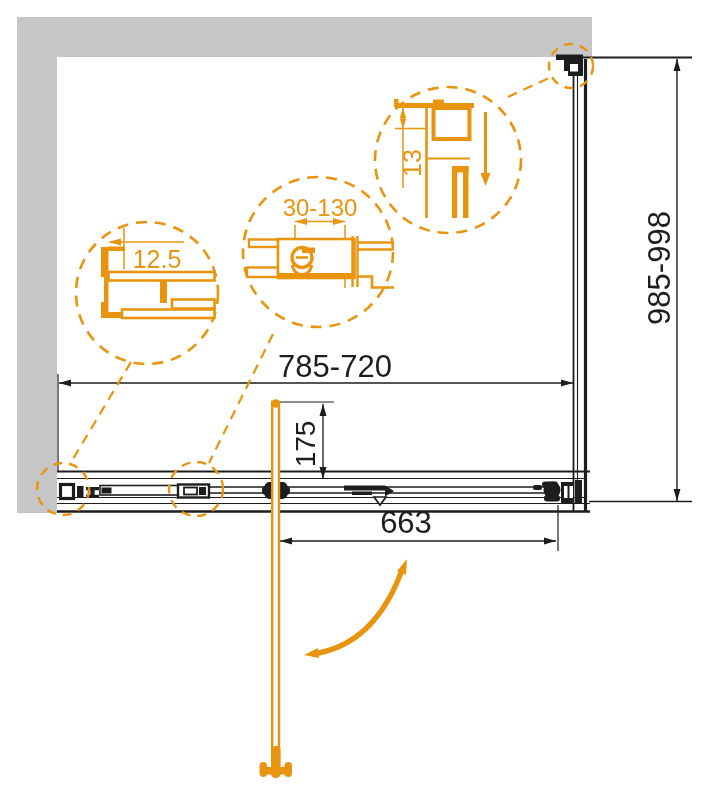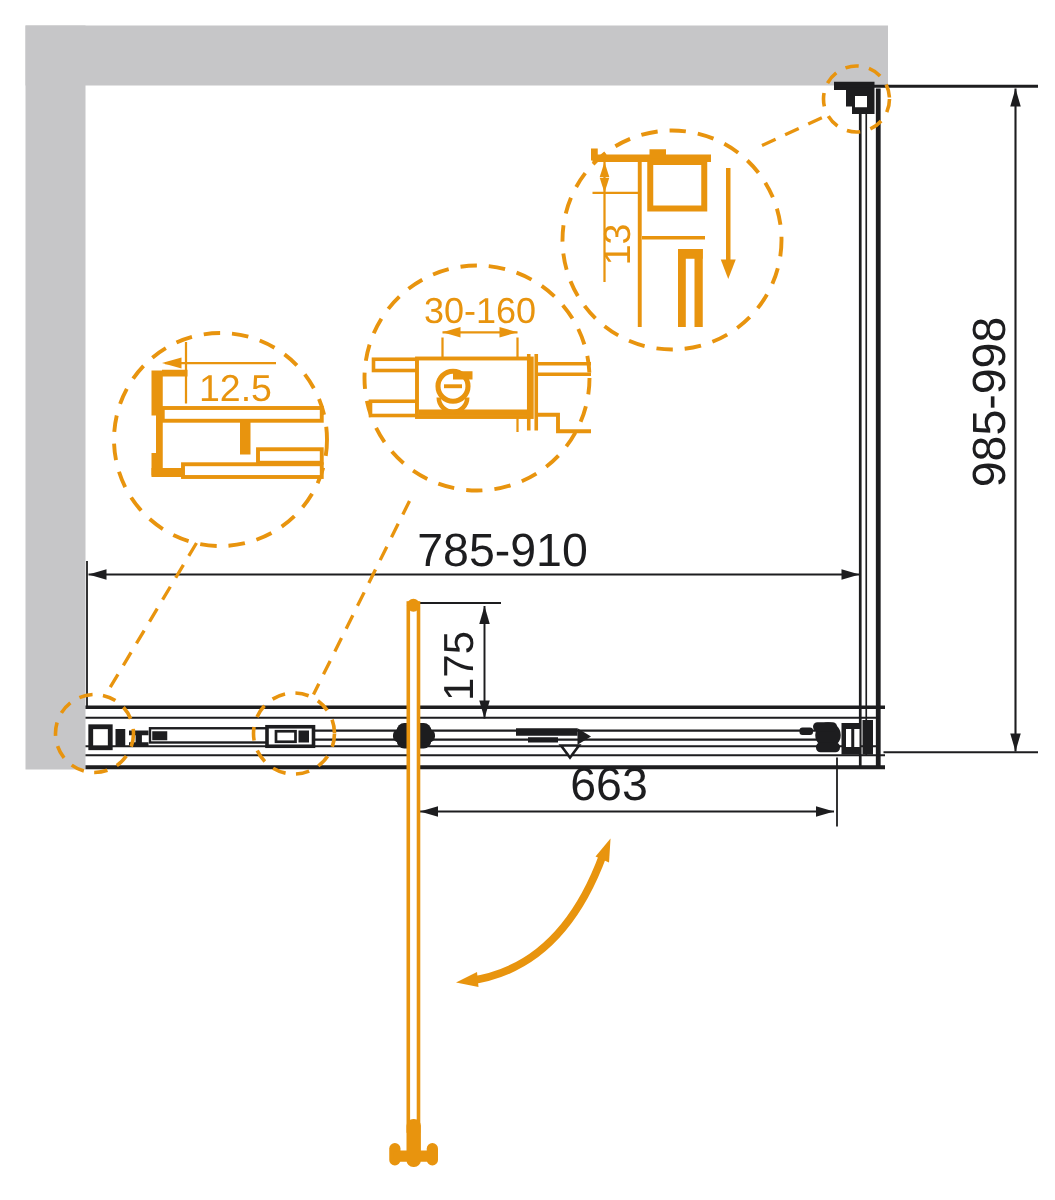--- a/index.html
+++ b/index.html
@@ -205,27 +205,27 @@
   </g>
 
   <g>
     <path d="M312,654 Q374,646 402,570" fill="none" stroke="#e8940e" stroke-width="5.2"></path>
     <polygon points="407,559 406,575 397,571" fill="#e8940e"></polygon>
     <polygon points="304,655 319,658 318,648" fill="#e8940e"></polygon>
   </g>
 
 </svg>
 
-<div class="lbl black" style="left:255px;top:350px;width:160px;height:32px;">785-910</div>
+<div class="lbl black" style="left:255px;top:350px;width:160px;height:32px;">785-720</div>
 
 <div class="lbl black rot" style="left:589px;top:251px;width:140px;height:34px;">985-998</div>
 
 <div class="lbl black rot" style="left:261px;top:429px;width:90px;height:30px;font-size:28px;">175</div>
 
 <div class="lbl black" style="left:346px;top:506px;width:120px;height:32px;">663</div>
 
 <div class="lbl orange" style="left:117px;top:244px;width:80px;height:30px;font-size:25px;">12.5</div>
 
-<div class="lbl orange" style="left:250px;top:195px;width:140px;height:25px;font-size:24px;">30-160</div>
+<div class="lbl orange" style="left:250px;top:195px;width:140px;height:25px;font-size:24px;">30-130</div>
 
 <div class="lbl orange rot" style="left:382px;top:150px;width:60px;height:26px;font-size:25px;">13</div>
 
 </div>
 
 </body></html>

